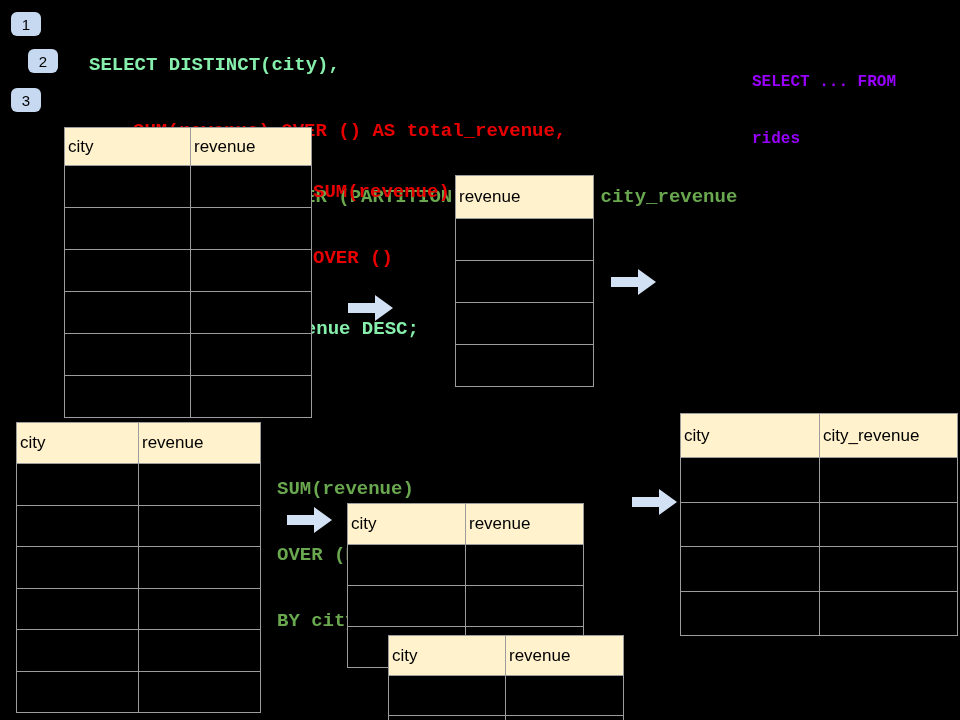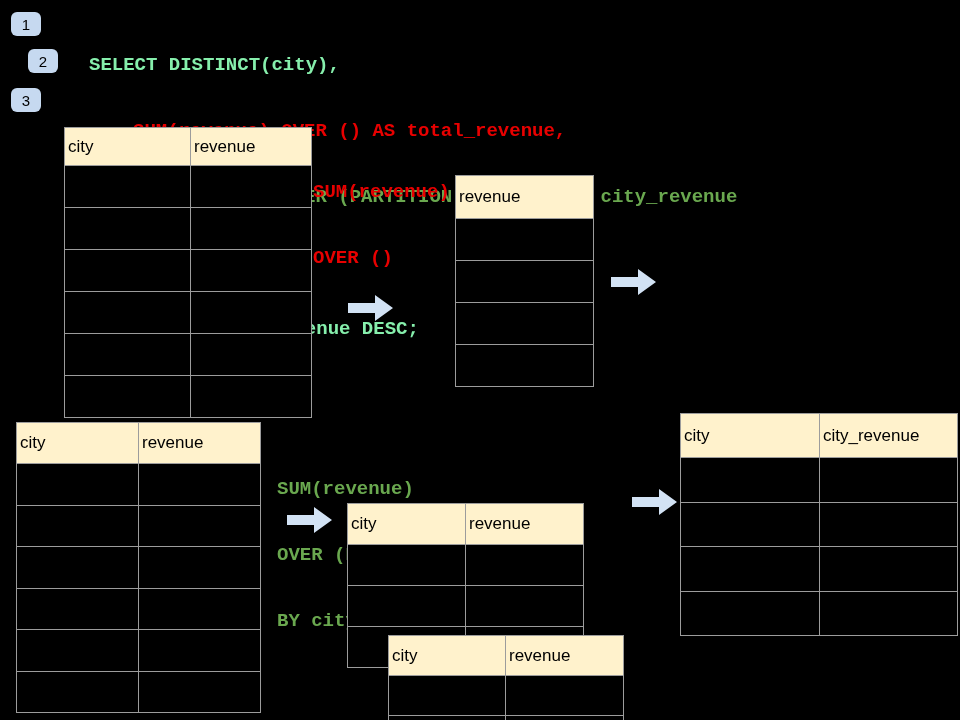--- a/index.html
+++ b/index.html
@@ -64,20 +64,24 @@
   <div class="badge badge3">3</div>
 
   <div class="code">
     <div class="ln ml89  purple">SELECT DISTINCT(city),</div>
     <div class="ln ml133 red">SUM(revenue) OVER () AS total_revenue,</div>
     <div class="ln ml133 green">SUM(revenue) OVER (PARTITION BY city) as city_revenue</div>
     <div class="ln ml111 purple">FROM rides</div>
     <div class="ln ml111 purple">ORDER by city_revenue DESC;</div>
   </div>
 
+  <div class="sidenote">
+    <div class="ln">SELECT ... FROM</div>
+    <div class="ln">rides</div>
+  </div>
 
   <div class="note note-total red">
     <div class="ln">SUM(revenue)</div>
     <div class="ln">OVER ()</div>
   </div>
 
   <div class="note note-partition green">
     <div class="ln">SUM(revenue)</div>
     <div class="ln">OVER (PARTITION</div>
     <div class="ln">BY city)</div>

